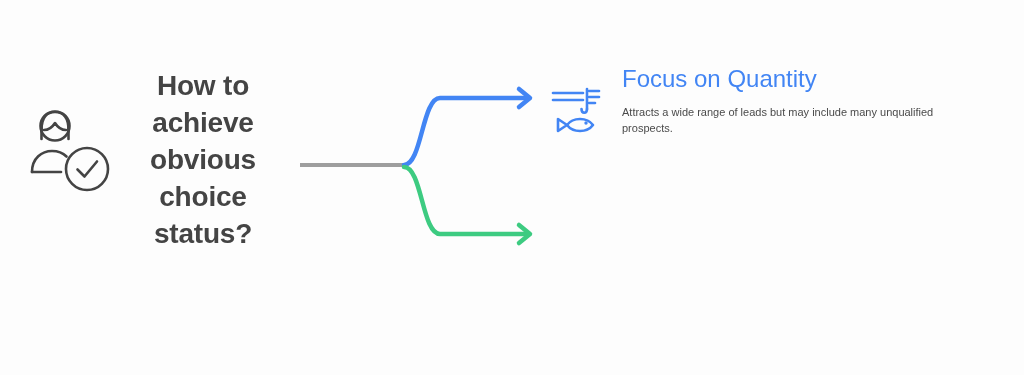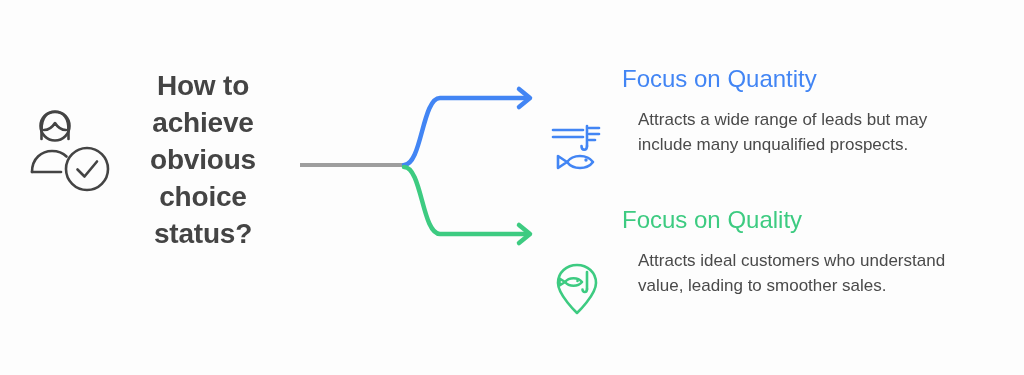--- a/index.html
+++ b/index.html
@@ -84,24 +84,24 @@
     font-size: 24px;
     line-height: 1.1;
     font-weight: normal;
     margin: 0 0 13px 0;
     white-space: nowrap;
   }
   .heading-quantity { color: #4285f4; }
   .heading-quality  { color: #3dcb81; }
 
   .branch-desc {
-    font-size: 17px;
+    font-size: 11px;
     line-height: 1.45;
     color: #4a4a4a;
-    margin: 16px;
+    margin: 0;
     max-width: 362px;
   }
 </style>
 </head>
 <body>
 
 <div class="canvas">
 
   <div class="question-block">
 
@@ -160,38 +160,14 @@
         <circle cx="35" cy="36" r="1.7" fill="#4285f4" stroke="none"></circle>
       </svg>
     </div>
 
     <div class="branch-text">
       <h2 class="branch-heading heading-quantity">Focus on Quantity</h2>
       <p class="branch-desc">Attracts a wide range of leads but may include many unqualified prospects.</p>
     </div>
   </div>
 
-  <div class="branch branch-quality">
-
-    <div class="branch-icon">
-      <svg width="48" height="52" viewBox="0 0 48 52" fill="none" stroke="#3dcb81" stroke-width="2.6" stroke-linecap="round" stroke-linejoin="round">
-
-        <path d="M24 50 C24 50 5 32 5 20 C5 9.5 13.5 2 24 2 C34.5 2 43 9.5 43 20 C43 32 24 50 24 50 Z"></path>
-
-        <path d="M12 19 C16 14 25 14 29 19 C25 24 16 24 12 19 Z"></path>
-
-        <path d="M12 19 L6.5 15.5 L6.5 22.5 Z"></path>
-
-        <circle cx="24.5" cy="18" r="1.3" fill="#3dcb81" stroke="none"></circle>
-
-        <path d="M34 9 L34 26"></path>
-
-        <path d="M34 26 C34 30 29.5 30 29.5 26.5"></path>
-      </svg>
-    </div>
-
-    <div class="branch-text">
-      <h2 class="branch-heading heading-quality">Focus on Quality</h2>
-      <p class="branch-desc">Attracts ideal customers who understand value, leading to smoother sales.</p>
-    </div>
-  </div>
 
 </div>
 
 </body></html>

